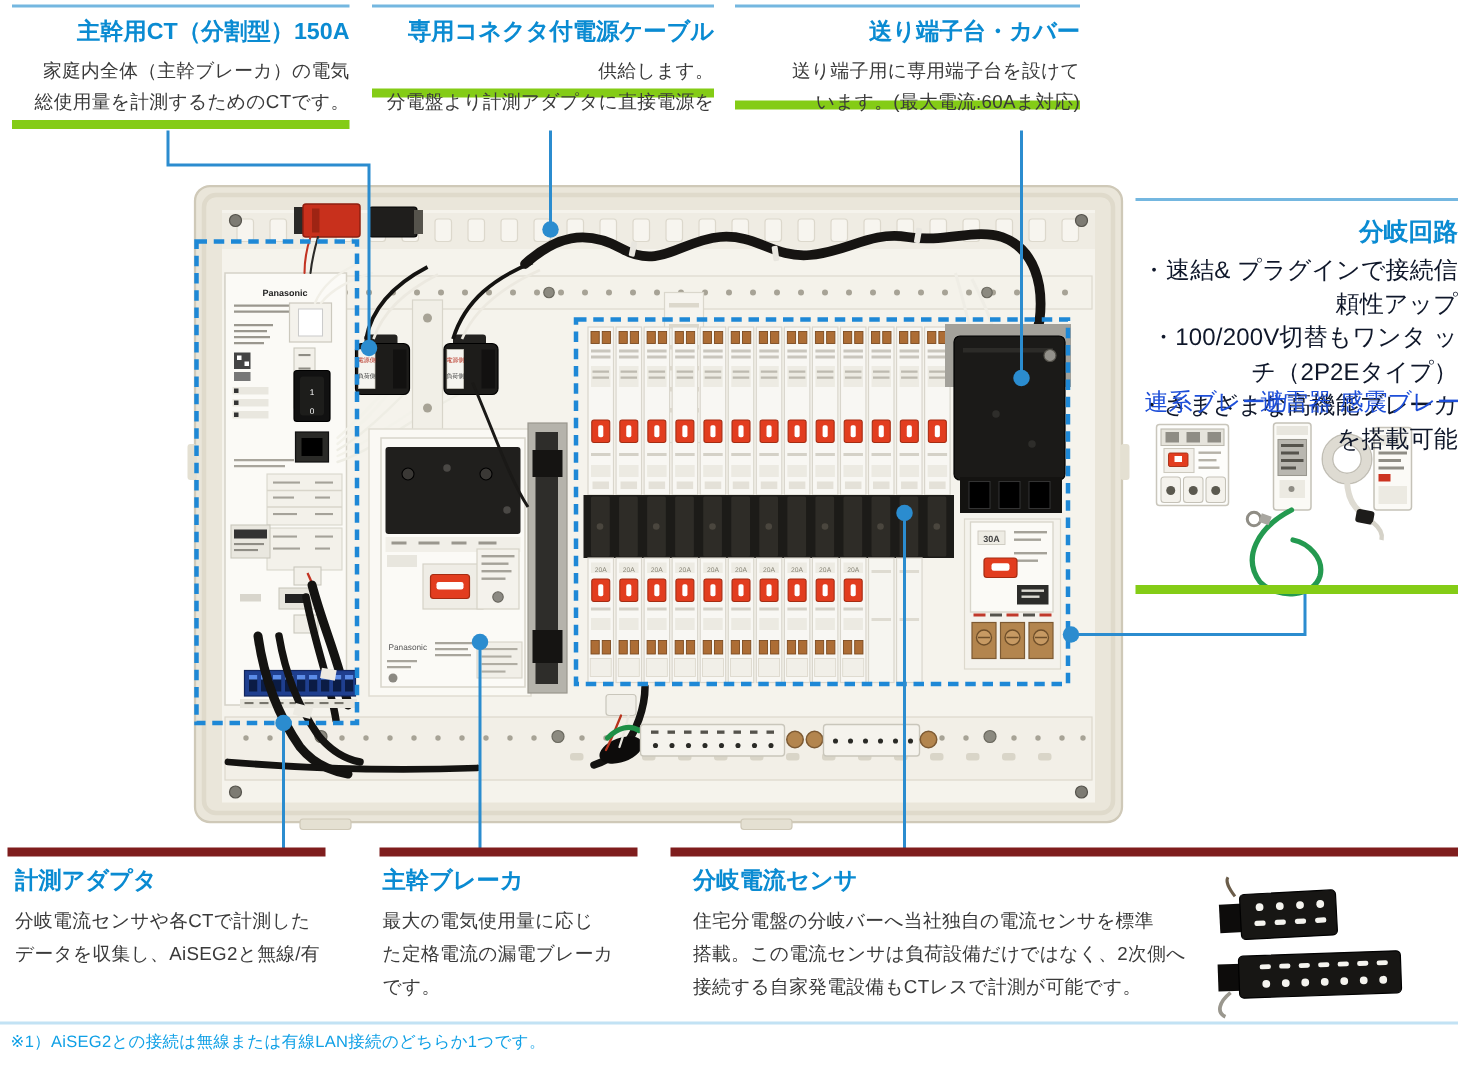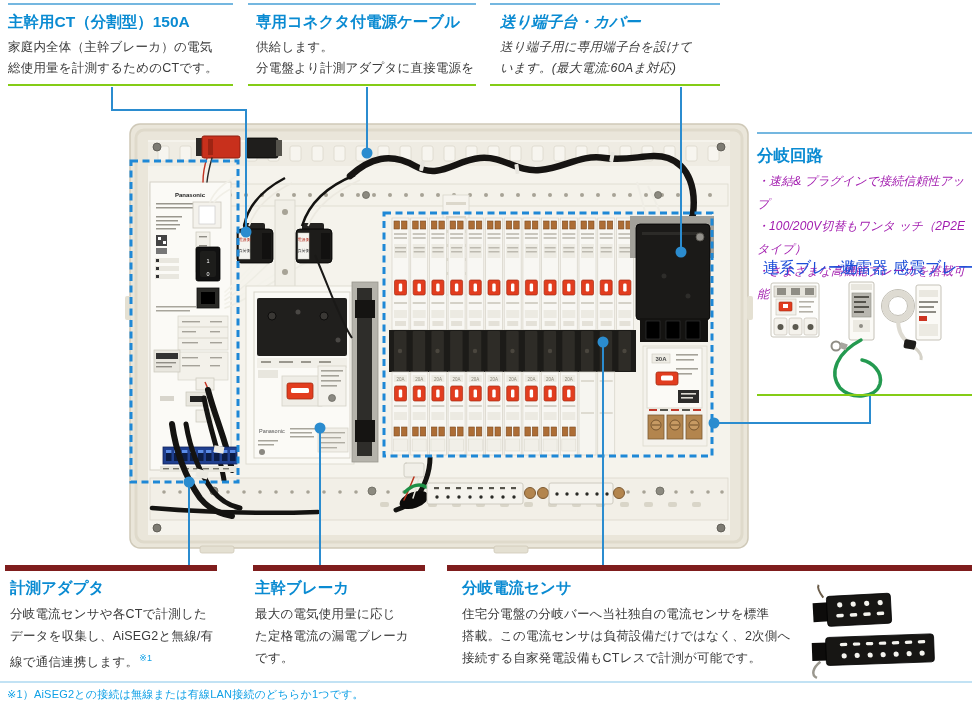--- a/index.html
+++ b/index.html
@@ -1,27 +1,27 @@
 <!DOCTYPE html>
 <html><head>
 <meta charset="utf-8">
 <style>
   html,body{margin:0;padding:0;background:#fff;}
   .stage{position:relative;width:972px;height:715px;background:#ffffff;overflow:hidden;
          font-family:"Liberation Sans","DejaVu Sans",sans-serif;}
   .stage svg{position:absolute;left:0;top:0;z-index:1;}
   .callout{position:absolute;z-index:2;box-sizing:border-box;}
-  .co-bord{border-top:2px solid #74b7e0;border-bottom:2px solid #84cc16;}
+  .co-bord{border-top:2px solid #74b7e0;border-bottom:6px solid #84cc16;text-align:right;}
   .co-topline{border-top:6px solid #7f1d1d;}
   .callout h3{margin:7px 0 5px 0;font-size:15.5px;font-weight:bold;color:#0a8bd2;line-height:20px;}
   .callout .line{font-size:12.5px;color:#3a3a3a;line-height:21px;letter-spacing:0.2px;}
   .callout .line.lh22{line-height:22px;}
   .noteref{color:#0fa0e6;font-size:9px;vertical-align:super;margin-left:1px;}
   .subtt{font-size:13.5px;color:#333;margin:10px 0 6px 0;}
-  .bullet{font-size:12px;color:#a21caf;line-height:22.5px;letter-spacing:0.1px;font-style:italic;}
+  .bullet{font-size:16px;color:#0f172a;line-height:22.5px;letter-spacing:0.1px;}
   .prodlabel{position:absolute;z-index:2;font-size:16px;color:#1d4ed8;white-space:nowrap;}
   .footnote-sep{position:absolute;left:0;top:681px;width:972px;height:2px;background:#c2e2f4;z-index:2;}
   .footnote{position:absolute;left:7px;top:687px;font-size:11px;color:#0fa0e6;z-index:2;letter-spacing:0.2px;}
 </style>
 </head>
 <body>
 
 <div class="stage">
 
 <svg width="972" height="715" viewBox="0 0 972 715">
@@ -733,47 +733,46 @@
     <circle cx="603" cy="342" r="5.5"></circle>
   </g>
 </svg>
 
 <div class="callout co-bord" style="left:8px;top:3px;width:225px;height:83px;">
   <h3>主幹用CT（分割型）150A</h3>
   <div class="line">家庭内全体（主幹ブレーカ）の電気</div>
   <div class="line">総使用量を計測するためのCTです。</div>
 </div>
 
-<div class="callout co-bord" style="left:248px;top:3px;width:228px;height:83px;padding-left:8px;font-family:Liberation Serif, serif;">
+<div class="callout co-bord" style="left:248px;top:3px;width:228px;height:62px;padding-left:8px;font-family:Liberation Serif, serif;">
   <h3>専用コネクタ付電源ケーブル</h3>
   <div class="line">供給します。</div>
   <div class="line">分電盤より計測アダプタに直接電源を</div>
 </div>
 
-<div class="callout co-bord" style="left:490px;top:3px;width:230px;height:83px;padding-left:10px;font-style:italic;">
+<div class="callout co-bord" style="left:490px;top:3px;width:230px;height:70px;padding-left:10px;">
   <h3>送り端子台・カバー</h3>
   <div class="line">送り端子用に専用端子台を設けて</div>
   <div class="line">います。(最大電流:60Aま対応)</div>
 </div>
 
 <div class="callout co-bord" style="left:757px;top:132px;width:215px;height:264px;">
   <h3 style="font-size:16.5px;margin-top:11px;">分岐回路</h3>
   <div class="bullet">・速結&amp; プラグインで接続信頼性アップ</div>
   <div class="bullet">・100/200V切替もワンタ ッチ（2P2Eタイプ）</div>
   <div class="bullet">・さまざまな高機能ブレーカを搭載可能</div>
 </div>
 <span class="prodlabel" style="left:763px;top:258px;">連系ブレーカ</span>
 <span class="prodlabel" style="left:840px;top:258px;">避雷器</span>
 <span class="prodlabel" style="left:893px;top:258px;">感震ブレーカー</span>
 
 <div class="callout co-topline" style="left:5px;top:565px;width:212px;padding-left:5px;">
   <h3>計測アダプタ</h3>
   <div class="line lh22">分岐電流センサや各CTで計測した</div>
   <div class="line lh22">データを収集し、AiSEG2と無線/有</div>
-  <div class="line lh22"><span>線で通信連携します。</span><sup class="noteref">※1</sup></div>
 </div>
 
 <div class="callout co-topline" style="left:253px;top:565px;width:172px;padding-left:2px;">
   <h3>主幹ブレーカ</h3>
   <div class="line lh22">最大の電気使用量に応じ</div>
   <div class="line lh22">た定格電流の漏電ブレーカ</div>
   <div class="line lh22">です。</div>
 </div>
 
 <div class="callout co-topline" style="left:447px;top:565px;width:525px;padding-left:15px;">

